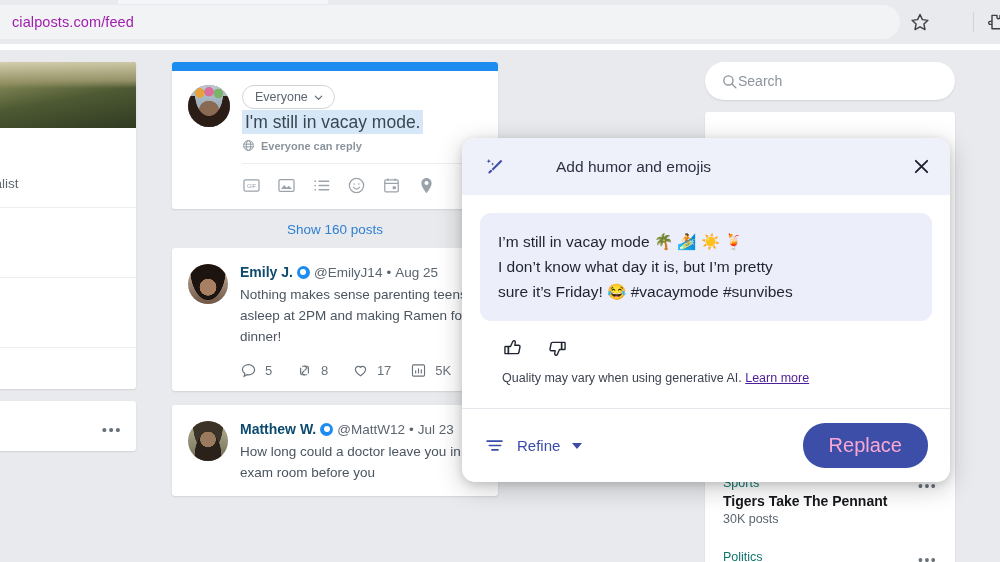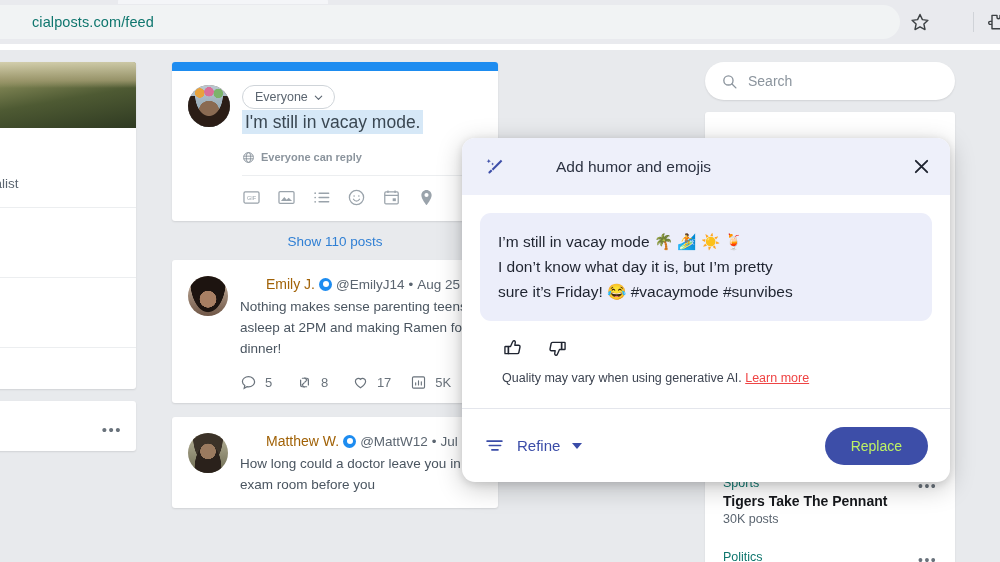--- a/index.html
+++ b/index.html
@@ -18,21 +18,21 @@
   .tab-stub {
     position: absolute; left: 118px; top: -6px; width: 210px; height: 10px;
     background: #f4f5f8; border-radius: 8px 8px 0 0;
   }
   .omnibox {
     position: absolute; left: -60px; top: 5px; width: 960px; height: 34px;
     background: #f1f3f4; border-radius: 17px;
     display: flex; align-items: center;
   }
   .omnibox-url {
-    margin-left: 92px; font-size: 14.5px; color: #0f766e;
+    margin-left: 72px; font-size: 14.5px; color: #a21caf;
     letter-spacing: .1px; white-space: nowrap;
   }
   .chrome-icon {
     position: absolute; top: 10px; width: 24px; height: 24px;
     display: flex; align-items: center; justify-content: center;
     color: #3c4043;
   }
   .chrome-icon.star { left: 908px; }
   .chrome-icon.ext  { left: 985px; }
   .chrome-sep {
@@ -114,21 +114,21 @@
     display: inline-flex; align-items: center; gap: 5px;
     border: 1px solid #cfd4d9; border-radius: 14px;
     padding: 4px 10px 4px 12px; font-size: 12.5px; color: #5b6570;
   }
   .compose-text {
     margin-top: 22px; font-size: 17.5px; color: #3a4752;
     background: #d6e8f7; display: inline; line-height: 1.5;
     padding: 2px 3px;
   }
   .reply-note {
-    margin-top: 16px; display: flex; align-items: flex-start; gap: 6px;
+    margin-top: 4px; display: flex; align-items: center; gap: 6px;
     font-size: 11px; font-weight: 700; color: #8b949d;
   }
   .compose-divider { margin: 11px 0 0; border-top: 1px solid #eceef0; }
   .compose-icons { display: flex; gap: 16px; padding: 12px 0 2px; color: #9aa3ab; }
   .ci { width: 19px; height: 19px; }
 
   .show-posts-bar {
     text-align: center; padding: 13px 0 11px;
     font-size: 13.5px; color: #2f7fd4;
   }
@@ -150,21 +150,21 @@
   .pav.matt { background: linear-gradient(180deg,#b9b49a,#6d6b52); }
   .pav.matt::before {
     content:""; position:absolute; inset:0;
     background:
       radial-gradient(circle at 50% 46%, #9a7a5f 0 26%, transparent 27%),
       radial-gradient(ellipse at 50% 86%, #2a211b 0 46%, transparent 48%),
       radial-gradient(ellipse at 50% 8%, #3b3228 0 52%, transparent 54%);
   }
   .post-body { flex: 1; min-width: 0; }
   .post-head { font-size: 13.5px; color: #5b6570; display:flex; align-items:center; gap:4px; white-space: nowrap; }
-  .post-author { font-weight: 400; color: #a16207; font-size: 14px; margin-left: 26px; }
+  .post-author { font-weight: 700; color: #0c4a6e; font-size: 14px; }
   .verified {
     width: 13px; height: 13px; border-radius: 50%;
     background: #1d8cf0; display:inline-block; position:relative; flex:0 0 13px;
   }
   .verified::after {
     content:""; position:absolute; left:3.5px; top:3.5px;
     width:6px; height:6px; border-radius:50%; background:#fff;
   }
   .post-text {
     margin-top: 5px; font-size: 13.5px; color: #4a5560; line-height: 1.55;
@@ -174,21 +174,21 @@
   }
   .pa { display:flex; align-items:center; gap:8px; }
   .pa.c1{width:88px} .pa.c2{width:88px} .pa.c3{width:92px} .pa.c4{width:86px}
   .pa svg { width: 17px; height: 17px; }
 
   
   .right-col { position: absolute; left: 705px; top: 12px; width: 250px; }
   .search-box {
     height: 38px; background:#fff; border-radius: 19px;
     box-shadow: 0 1px 2px rgba(0,0,0,.10);
-    display:flex; align-items:center; gap:10px; padding: 0 16px;
+    display:flex; align-items:center; padding: 0 16px;
     color:#8b949d; font-size: 14px;
   }
   .trends-card {
     margin-top: 12px; background:#fff; border-radius: 3px;
     box-shadow: 0 1px 2px rgba(0,0,0,.10);
     padding: 6px 0 8px; min-height: 430px;
   }
   .trend { padding: 12px 18px 12px; position: relative; }
   .trend-cat { font-size: 12.5px; color: #0f766e; }
   .trend-title { font-size: 14px; font-weight: 700; color: #16181c; margin-top: 3px; }
@@ -210,33 +210,33 @@
   .ai-close { color:#1f2430; display:flex; align-items:center; }
   .ai-body { padding: 18px 18px 0 18px; }
   .ai-suggestion {
     background: #eceefa; border-radius: 11px;
     padding: 16px 18px 17px; font-size: 15.5px; line-height: 1.62; color: #1f2430;
   }
   .ai-feedback { display:flex; gap: 22px; padding: 16px 0 0 22px; color:#1f2430; }
   .ai-note {
     padding: 12px 0 0 22px; font-size: 12.5px; color: #3c4350;
   }
-  .ai-note a { color: #ef4444; text-decoration: underline; }
+  .ai-note a { color: #4c1d95; text-decoration: underline; }
   .ai-footer {
     position: absolute; left:0; right:0; bottom:0; height: 74px;
     border-top: 1px solid #e4e6ec;
     display:flex; align-items:center; padding: 0 22px;
   }
   .refine {
     display:flex; align-items:center; gap: 12px; color:#3a4ca8;
     font-size: 15px;
   }
   .replace-btn {
-    margin-left: auto; background: #3d4ea8; color:#bef264;
-    border-radius: 22px; padding: 11px 26px; font-size: 14px;
+    margin-left: auto; background: #3d4ea8; color:#f9a8d4;
+    border-radius: 22px; padding: 11px 26px; font-size: 20px;
   }
   .caret-sm { width:0;height:0;border-left:5px solid transparent;border-right:5px solid transparent;border-top:6px solid #3a4ca8; }
 </style>
 </head>
 <body>
 
 <div class="browser-chrome">
   <div class="tab-stub"></div>
   <div class="omnibox">
     <span class="omnibox-url">cialposts.com/feed</span>
@@ -347,21 +347,21 @@
             </svg>
             <svg class="ci" viewBox="0 0 24 24" fill="currentColor">
               <path d="M12 2.5c-3.6 0-6.5 2.9-6.5 6.5 0 4.9 6.5 12.5 6.5 12.5s6.5-7.6 6.5-12.5c0-3.6-2.9-6.5-6.5-6.5zm0 9a2.6 2.6 0 1 1 0-5.2 2.6 2.6 0 0 1 0 5.2z"></path>
             </svg>
           </div>
         </div>
       </div>
     </div>
 
     <div class="show-posts-bar">
-      <span>Show 110 posts</span>
+      <span>Show 160 posts</span>
     </div>
 
     <div class="post">
       <div class="pav emily"></div>
       <div class="post-body">
         <div class="post-head">
           <span class="post-author">Emily J.</span>
           <span class="verified"></span>
           <span>@EmilyJ14</span>
           <span>•</span>

